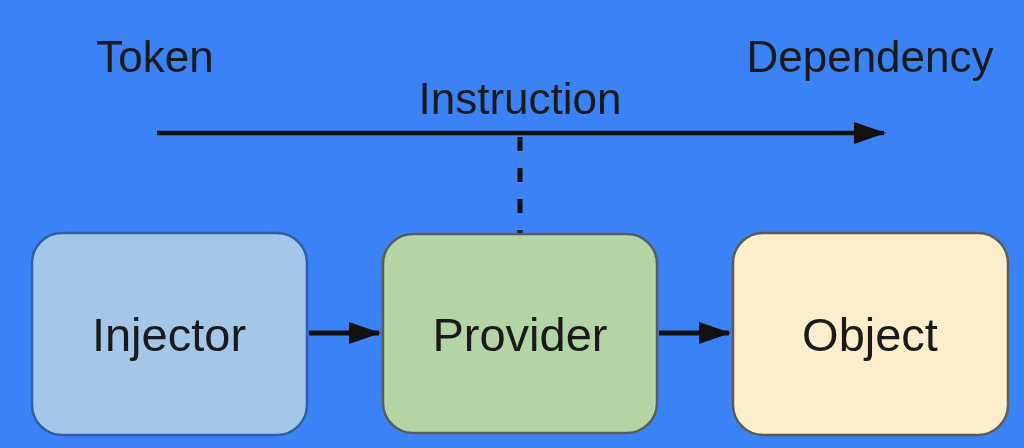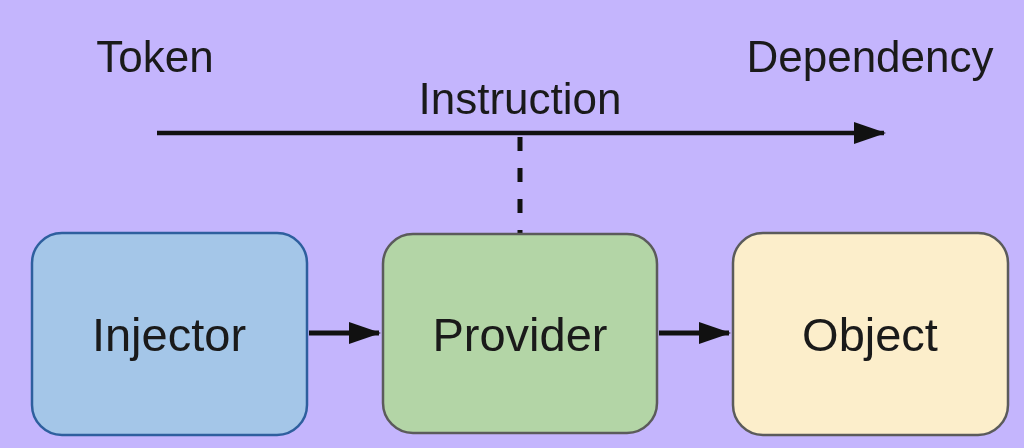--- a/index.html
+++ b/index.html
@@ -5,21 +5,21 @@
   html, body {
     margin: 0;
     padding: 0;
     background: #ffffff;
     font-family: "Liberation Sans", sans-serif;
   }
   .canvas-wrap {
     width: 1024px;
     height: 448px;
     position: relative;
-    background: #c4b5fd;
+    background: #3b82f6;
     overflow: hidden;
   }
   svg { display: block; }
   text {
     font-family: "Liberation Sans", sans-serif;
     fill: #1a1a1a;
   }
   .flow-label { font-size: 44px; }
   .node-label { font-size: 47px; }
 </style>

